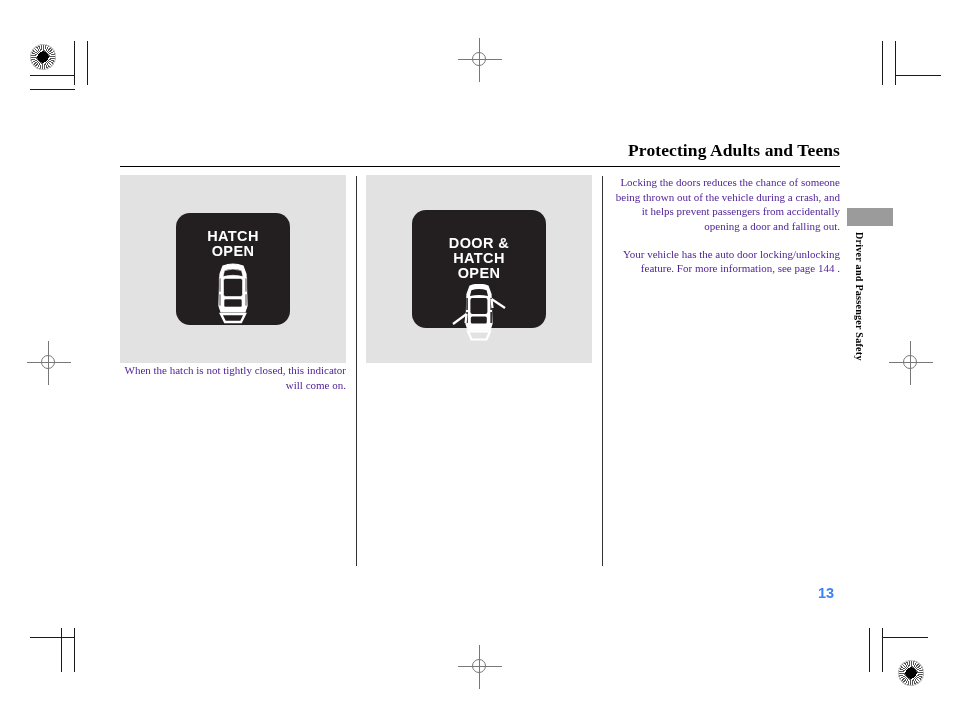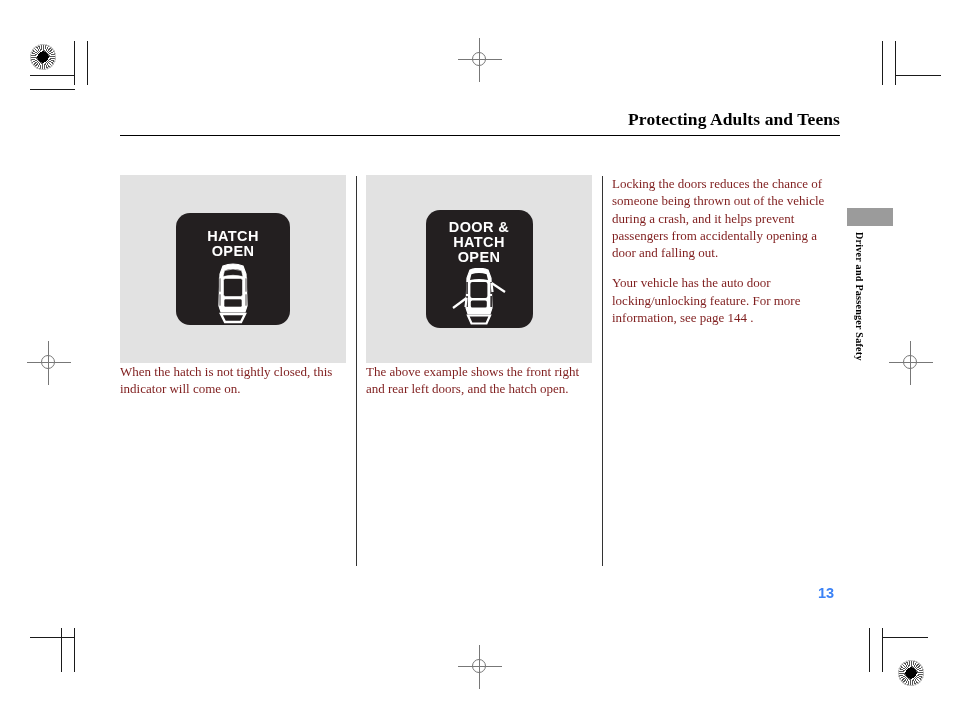--- a/index.html
+++ b/index.html
@@ -58,21 +58,21 @@
     position: absolute;
     top: 21px; left: 0;
     height: 1px; width: 44px;
     background: #777;
   }
 
   
   .page-header {
     position: absolute;
     left: 120px;
-    top: 109px;
+    top: 140px;
     width: 720px;
   }
   .page-header .title {
     font-family: "Liberation Serif", serif;
     font-weight: bold;
     font-size: 17.5px;
     text-align: right;
     letter-spacing: 0.1px;
     line-height: 1.2;
   }
@@ -115,44 +115,44 @@
   .indicator {
     background: #231f20;
     border-radius: 14px;
     display: flex;
     flex-direction: column;
     align-items: center;
     justify-content: flex-start;
     box-sizing: border-box;
   }
   .indicator.one-line  { width: 114px; height: 112px; padding-top: 16px; }
-  .indicator.two-line  { width: 107px; height: 118px; padding-top: 10px; }
+  .indicator.two-line  { width: 134px; height: 118px; padding-top: 26px; }
 
   .indicator .label {
     color: #ffffff;
     font-family: "Liberation Sans", sans-serif;
     font-weight: bold;
     font-size: 14.5px;
     line-height: 1.04;
     letter-spacing: 0.4px;
     text-align: center;
     white-space: pre-line;
   }
   .indicator .carwrap {
     margin-top: 3px;
   }
 
   
   .para {
     font-family: "Liberation Serif", serif;
-    font-size: 13px;
+    font-size: 11px;
     line-height: 1.33;
-    color: #7f1d1d;
+    color: #4c1d95;
     margin: 0 0 13px 0;
-    text-align: left;
+    text-align: right;
   }
   .caption-first { }
 
   
   .side-tab {
     position: absolute;
     left: 847px;
     top: 208px;
     width: 46px;
     height: 180px;
@@ -303,21 +303,20 @@
 
               <path d="M21.5 30 L8 40" stroke="#ffffff" stroke-width="2.2" fill="none"></path>
               <path d="M21.5 30 L20.5 39" stroke="#ffffff" stroke-width="2.2" fill="none"></path>
 
               <path d="M23 47.5 L45 47.5 L41.5 55.5 L26.5 55.5 Z" fill="none" stroke="#ffffff" stroke-width="2.2"></path>
             </g>
           </svg>
         </div>
       </div>
     </div>
-    <p class="para">The above example shows the front right and rear left doors, and the hatch open.</p>
   </div>
 
   <div class="col col-3">
     <p class="para">Locking the doors reduces the chance of someone being thrown out of the vehicle during a crash, and it helps prevent passengers from accidentally opening a door and falling out.</p>
     <p class="para">Your vehicle has the auto door locking/unlocking feature. For more information, see page 144 .</p>
   </div>
 
   <div class="side-tab">
     <div class="thumb"></div>
     <div class="vtext">Driver and Passenger Safety</div>

